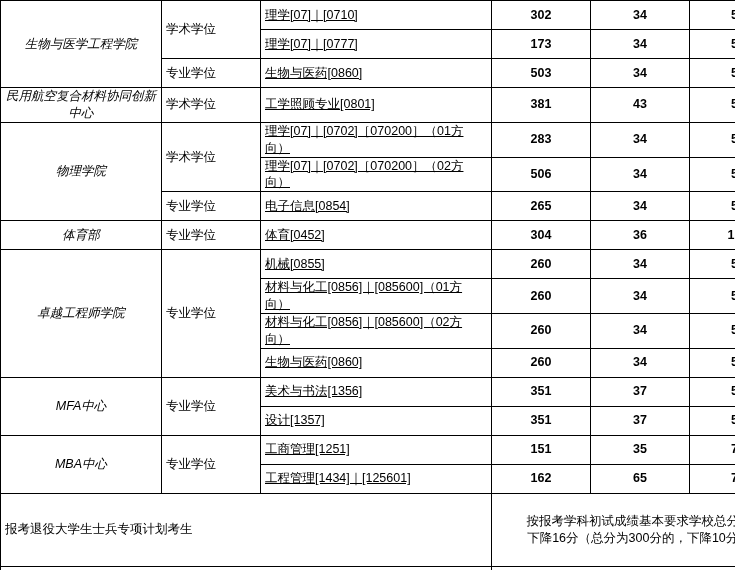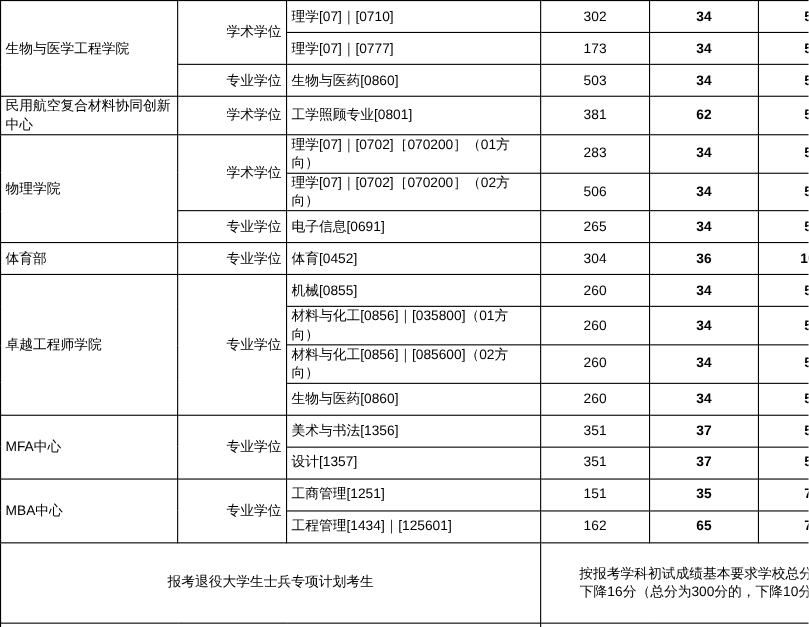--- a/index.html
+++ b/index.html
@@ -19,31 +19,30 @@
     table-layout: fixed;
     font-size: 12.5px;
     color: #000;
   }
   #score-table td {
     border: 1px solid #000000;
     padding: 0 4px;
     vertical-align: middle;
     line-height: 1.35;
   }
-  .c-college   { width: 152px; text-align: left; }
-  .c-type      { width: 90px;  text-align: right; }
-  .c-major     { width: 222px; text-align: left; padding-left: 8px; }
-  .c-total     { width: 90px;  text-align: center; font-weight: normal; }
+  .c-college   { width: 152px; text-align: center; font-style: italic; }
+  .c-type      { width: 90px;  text-align: left; }
+  .c-major     { width: 222px; text-align: left; padding-left: 8px; text-decoration: underline; }
+  .c-total     { width: 90px;  text-align: center; font-weight: bold; }
   .c-single1   { width: 90px;  text-align: center; font-weight: bold; }
   .c-single2   { width: 88px;  text-align: center; font-weight: bold; }
 
   .row-cell { height: 28px; }
 
   .note-left {
-    text-align: center;
     height: 72px;
   }
   .note-right {
     text-align: center;
     height: 72px;
     padding: 6px 8px;
     line-height: 1.6;
   }
   .note-right div { white-space: nowrap; }
 </style>
@@ -73,41 +72,41 @@
       <td class="c-total row-cell">503</td>
       <td class="c-single1 row-cell">34</td>
       <td class="c-single2 row-cell">51</td>
     </tr>
 
     <tr>
       <td class="c-college row-cell">民用航空复合材料协同创新中心</td>
       <td class="c-type row-cell">学术学位</td>
       <td class="c-major row-cell">工学照顾专业[0801]</td>
       <td class="c-total row-cell">381</td>
-      <td class="c-single1 row-cell">62</td>
+      <td class="c-single1 row-cell">43</td>
       <td class="c-single2 row-cell">50</td>
     </tr>
 
     <tr>
       <td class="c-college row-cell" rowspan="3">物理学院</td>
       <td class="c-type row-cell" rowspan="2">学术学位</td>
       <td class="c-major row-cell">理学[07]｜[0702]［070200］（01方向）</td>
       <td class="c-total row-cell">283</td>
       <td class="c-single1 row-cell">34</td>
       <td class="c-single2 row-cell">51</td>
     </tr>
     <tr>
       <td class="c-major row-cell">理学[07]｜[0702]［070200］（02方向）</td>
       <td class="c-total row-cell">506</td>
       <td class="c-single1 row-cell">34</td>
       <td class="c-single2 row-cell">51</td>
     </tr>
     <tr>
       <td class="c-type row-cell">专业学位</td>
-      <td class="c-major row-cell">电子信息[0691]</td>
+      <td class="c-major row-cell">电子信息[0854]</td>
       <td class="c-total row-cell">265</td>
       <td class="c-single1 row-cell">34</td>
       <td class="c-single2 row-cell">51</td>
     </tr>
 
     <tr>
       <td class="c-college row-cell">体育部</td>
       <td class="c-type row-cell">专业学位</td>
       <td class="c-major row-cell">体育[0452]</td>
       <td class="c-total row-cell">304</td>
@@ -117,21 +116,21 @@
 
     <tr>
       <td class="c-college row-cell" rowspan="4">卓越工程师学院</td>
       <td class="c-type row-cell" rowspan="4">专业学位</td>
       <td class="c-major row-cell">机械[0855]</td>
       <td class="c-total row-cell">260</td>
       <td class="c-single1 row-cell">34</td>
       <td class="c-single2 row-cell">51</td>
     </tr>
     <tr>
-      <td class="c-major row-cell">材料与化工[0856]｜[035800]（01方向）</td>
+      <td class="c-major row-cell">材料与化工[0856]｜[085600]（01方向）</td>
       <td class="c-total row-cell">260</td>
       <td class="c-single1 row-cell">34</td>
       <td class="c-single2 row-cell">51</td>
     </tr>
     <tr>
       <td class="c-major row-cell">材料与化工[0856]｜[085600]（02方向）</td>
       <td class="c-total row-cell">260</td>
       <td class="c-single1 row-cell">34</td>
       <td class="c-single2 row-cell">51</td>
     </tr>

